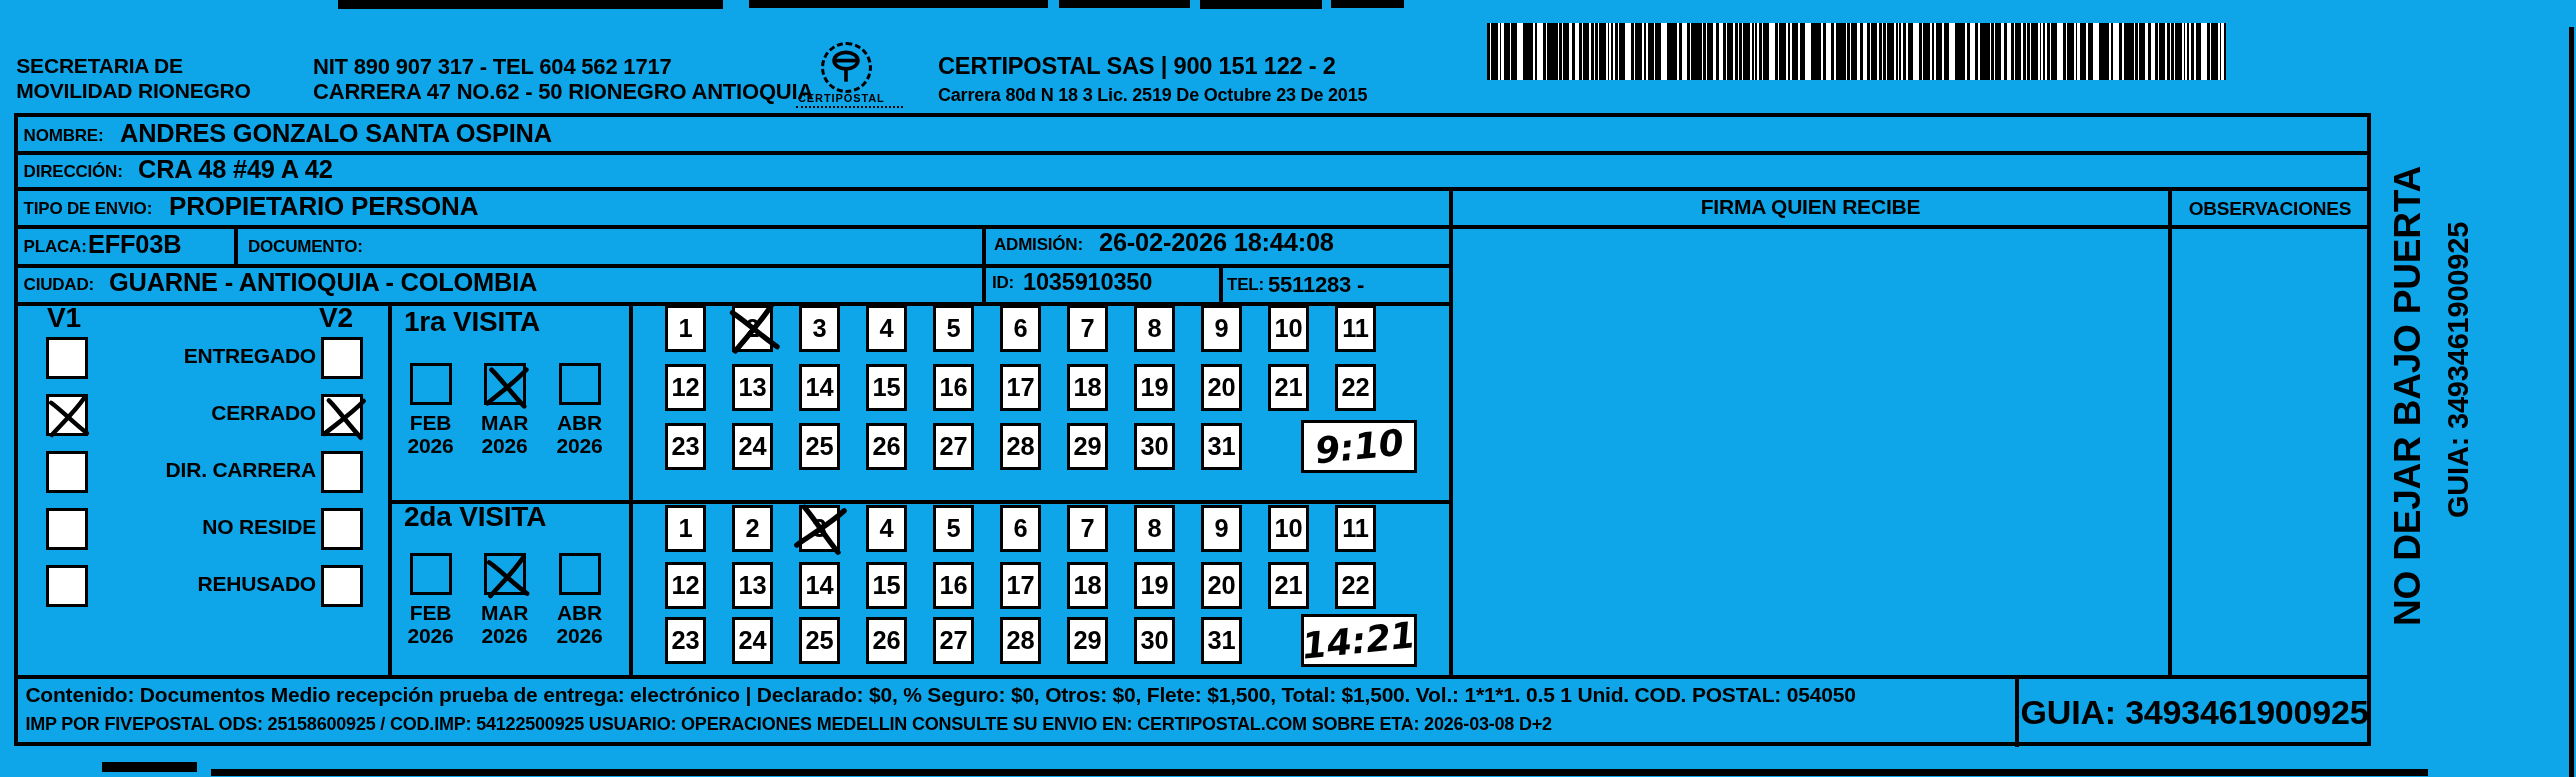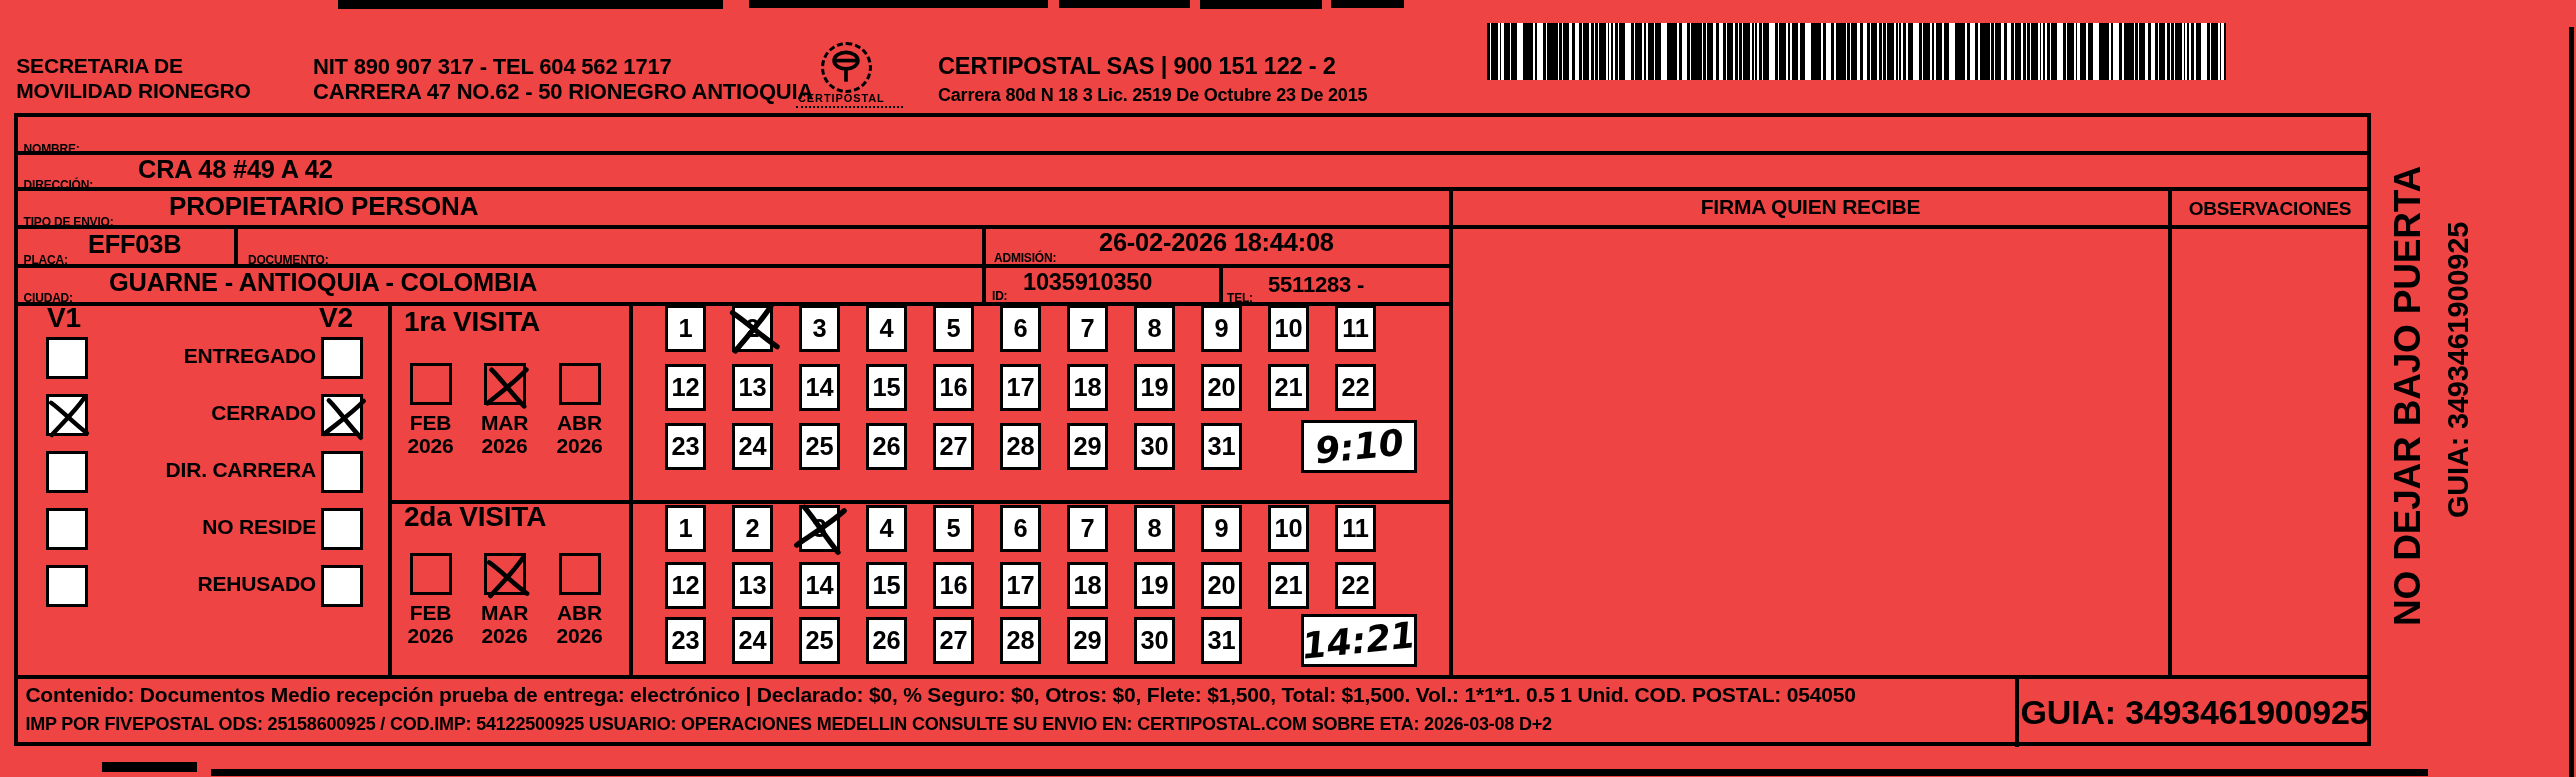--- a/index.html
+++ b/index.html
@@ -1,20 +1,20 @@
 <!DOCTYPE html>
 <html style="font-size:14.5px"><head>
 <meta charset="utf-8">
 <style>
   html,body{margin:0;padding:0;background:#fff;}
-  .page{position:relative;width:2576px;height:778px;background:#ef4444;overflow:hidden;
+  .page{position:relative;width:2576px;height:778px;background:#0ea5e9;overflow:hidden;
         font-family:"Liberation Sans",sans-serif;color:#000;font-weight:700;letter-spacing:-0.2px;}
   .abs{position:absolute;}
   .line{position:absolute;background:#000;}
-  .lbl{font-size:12px;margin-top:16px;}
+  .lbl{font-size:17px;}
   .center{display:flex;align-items:center;justify-content:center;text-align:center;}
   .cb{position:absolute;width:42px;height:42px;border:3.6px solid #000;box-sizing:border-box;background:#fff;}
   .daybox{position:relative;width:41px;height:47px;border:3.6px solid #000;box-sizing:border-box;
           display:flex;align-items:center;justify-content:center;font-size:25.4px;background:#fff;overflow:visible;}
   .dayrow{position:absolute;display:flex;gap:26px;}
   .monthcol{position:absolute;width:67px;text-align:center;}
   .monthcol .mcb{position:relative;width:42px;height:42px;border:3.6px solid #000;box-sizing:border-box;margin:0 auto;}
   .monthcol .mlab{font-size:21px;margin-top:6.3px;line-height:23px;}
   .timebox{position:relative;width:116px;height:53px;border:3.6px solid #000;box-sizing:border-box;
            margin-left:33px;top:-2.7px;display:flex;align-items:center;justify-content:center;background:#fff;}
@@ -87,20 +87,21 @@
   <div class="line" style="left:388px;top:302px;width:3.6px;height:373px"></div>
   <div class="line" style="left:629px;top:302px;width:3.6px;height:373px"></div>
   <div class="line" style="left:1449px;top:187px;width:3.6px;height:488px"></div>
   <div class="line" style="left:2168px;top:187px;width:3.6px;height:488px"></div>
   <div class="line" style="left:2015px;top:675px;width:3.6px;height:72px"></div>
   <div class="line" style="left:234px;top:225px;width:3.6px;height:39px"></div>
   <div class="line" style="left:982px;top:225px;width:3.6px;height:77px"></div>
   <div class="line" style="left:1219px;top:264px;width:3.6px;height:38px"></div>
 
   <span class="abs lbl" style="left:23.6px;top:126px">NOMBRE:</span>
+  <span class="abs" style="left:120px;top:119px;font-size:25.4px">ANDRES GONZALO SANTA OSPINA</span>
 
   <span class="abs lbl" style="left:23.6px;top:162px">DIRECCIÓN:</span>
   <span class="abs" style="left:138px;top:155px;font-size:25.4px">CRA 48 #49 A 42</span>
 
   <span class="abs lbl" style="left:23.6px;top:199px">TIPO DE ENVIO:</span>
   <span class="abs" style="left:169px;top:191px;font-size:26px">PROPIETARIO PERSONA</span>
 
   <span class="abs lbl" style="left:23.6px;top:237px">PLACA:</span>
   <span class="abs" style="left:88px;top:230px;font-size:25.4px">EFF03B</span>
 

